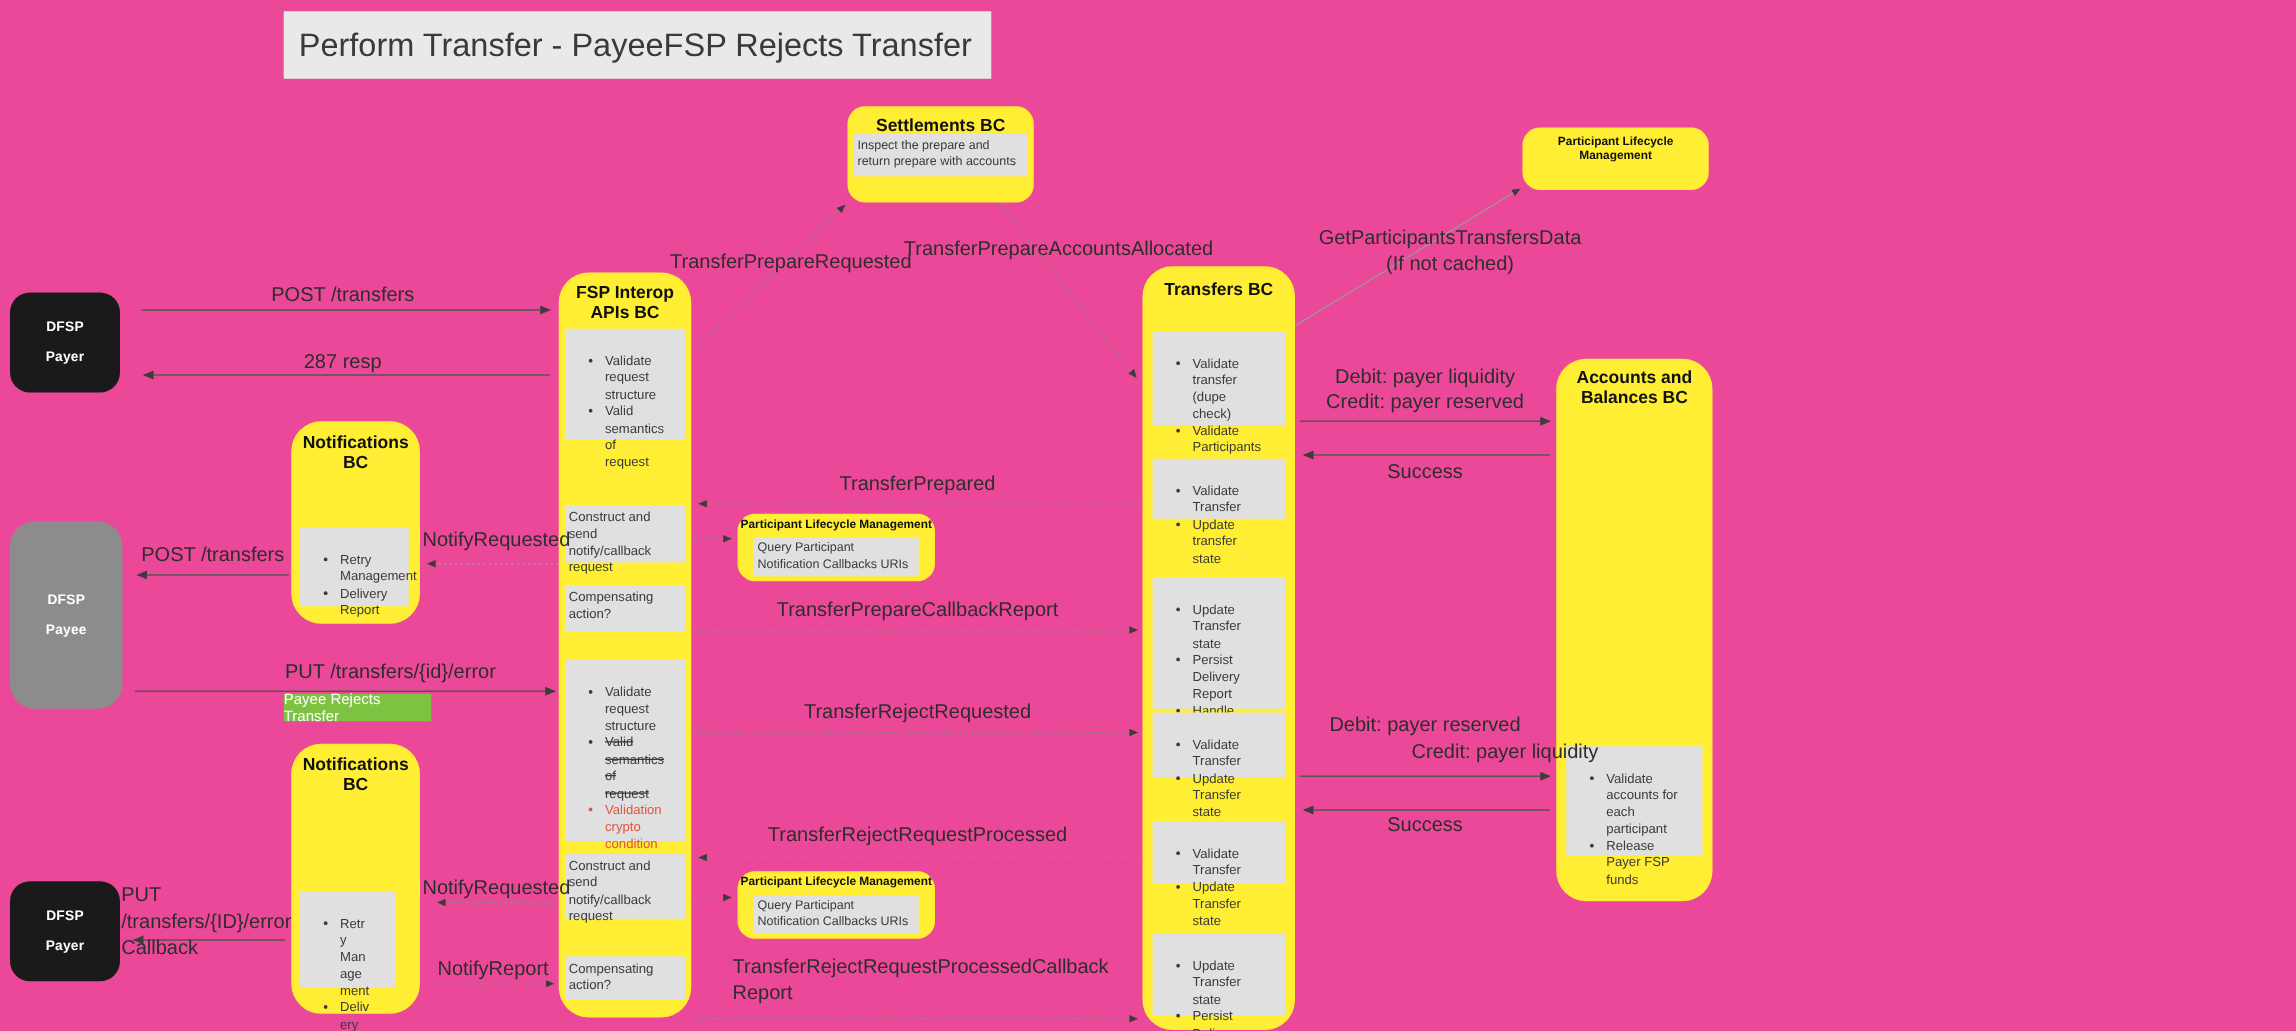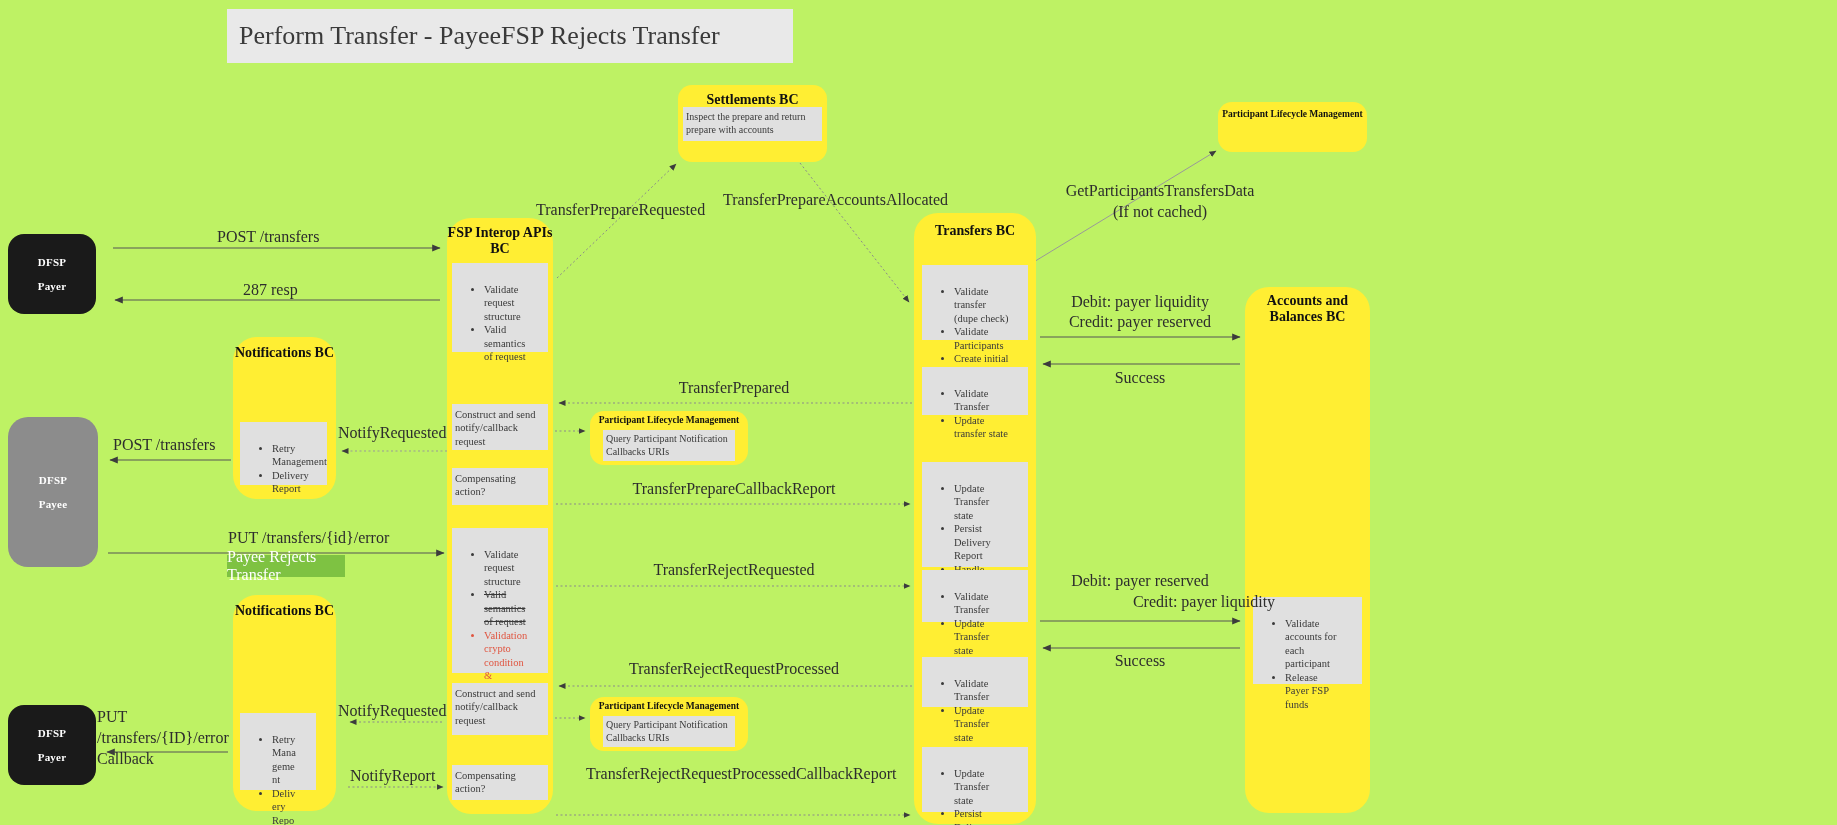--- a/index.html
+++ b/index.html
@@ -1,17 +1,17 @@
 <!DOCTYPE html>
 <html><head>
 <meta charset="utf-8">
 <style>
   html,body{margin:0;padding:0;background:#fff;}
-  .canvas{position:relative;width:1837px;height:825px;background:#bef264;overflow:hidden;
-          font-family:Liberation Serif, serif;}
+  .canvas{position:relative;width:1837px;height:825px;background:#ec4899;overflow:hidden;
+          font-family:Liberation Sans, sans-serif;}
   .abs{position:absolute;}
   
   .title-box{left:227px;top:9px;width:566px;height:54px;background:#E9E9E9;
              display:flex;align-items:center;padding-left:12px;box-sizing:border-box;}
   .title-box span{font-size:26px;color:#3a3a3a;}
   
   .actor{border-radius:16px;color:#fff;display:flex;flex-direction:column;align-items:center;
          justify-content:center;gap:12px;font-size:11px;font-weight:bold;letter-spacing:.2px;}
   .actor-black{background:#1A1A1A;}
   .actor-gray{background:#8C8C8C;}
@@ -28,21 +28,21 @@
   .gbox li{margin:0;padding:0;}
   .li-strike{text-decoration:line-through;}
   .li-red{color:#E05540;}
   .wrap-any{overflow-wrap:anywhere;}
   .note10{font-size:10px;}
   
   .msg{font-size:16px;color:#2d2d2d;white-space:nowrap;line-height:1.3;}
   .msg-c{text-align:center;}
   .msg-wrap{white-space:normal;overflow-wrap:anywhere;}
   
-  .green-badge{background:#7EC242;color:#fff;font-size:16px;display:flex;align-items:center;
+  .green-badge{background:#7EC242;color:#fff;font-size:12px;display:flex;align-items:center;
                justify-content:center;}
   svg.lines{position:absolute;left:0;top:0;pointer-events:none;}
 </style>
 </head>
 <body>
 
 <div class="canvas">
 
   <svg class="lines" width="1837" height="825">
     <defs>
@@ -193,21 +193,21 @@
       <li>Update Transfer state</li>
     </ul>
   </div>
   <div class="abs gbox" style="left:922px;top:747px;width:106px;height:65px;">
     <ul>
       <li>Update Transfer state</li>
       <li>Persist Delivery Report</li>
     </ul>
   </div>
 
-  <div class="abs col" style="left:1245px;top:287px;width:125px;height:526px;padding:6px 10px 0 10px;">
+  <div class="abs col" style="left:1245px;top:287px;width:125px;height:434px;padding:6px 10px 0 10px;">
     <div class="col-title">Accounts and Balances BC</div>
   </div>
   <div class="abs gbox" style="left:1253px;top:597px;width:109px;height:87px;">
     <ul>
       <li>Validate accounts for each participant</li>
       <li>Release Payer FSP funds</li>
     </ul>
   </div>
 
   <div class="abs green-badge" style="left:227px;top:555px;width:118px;height:22px;">Payee Rejects Transfer</div>

